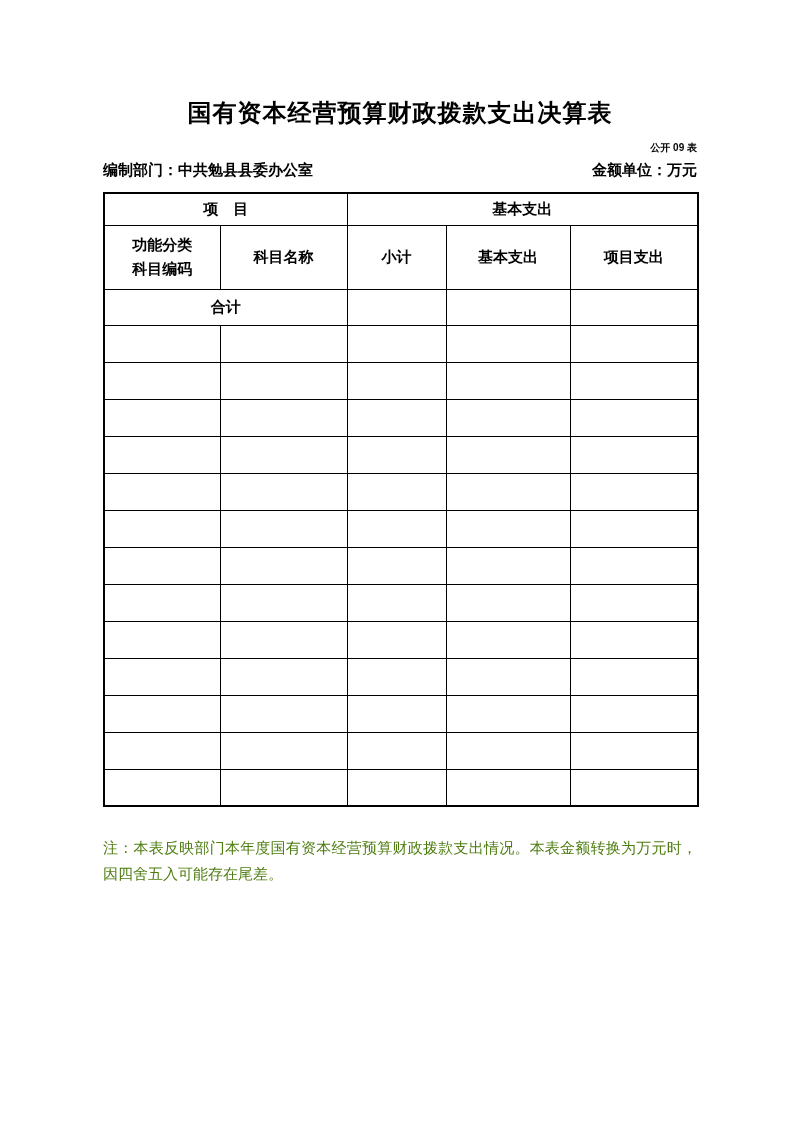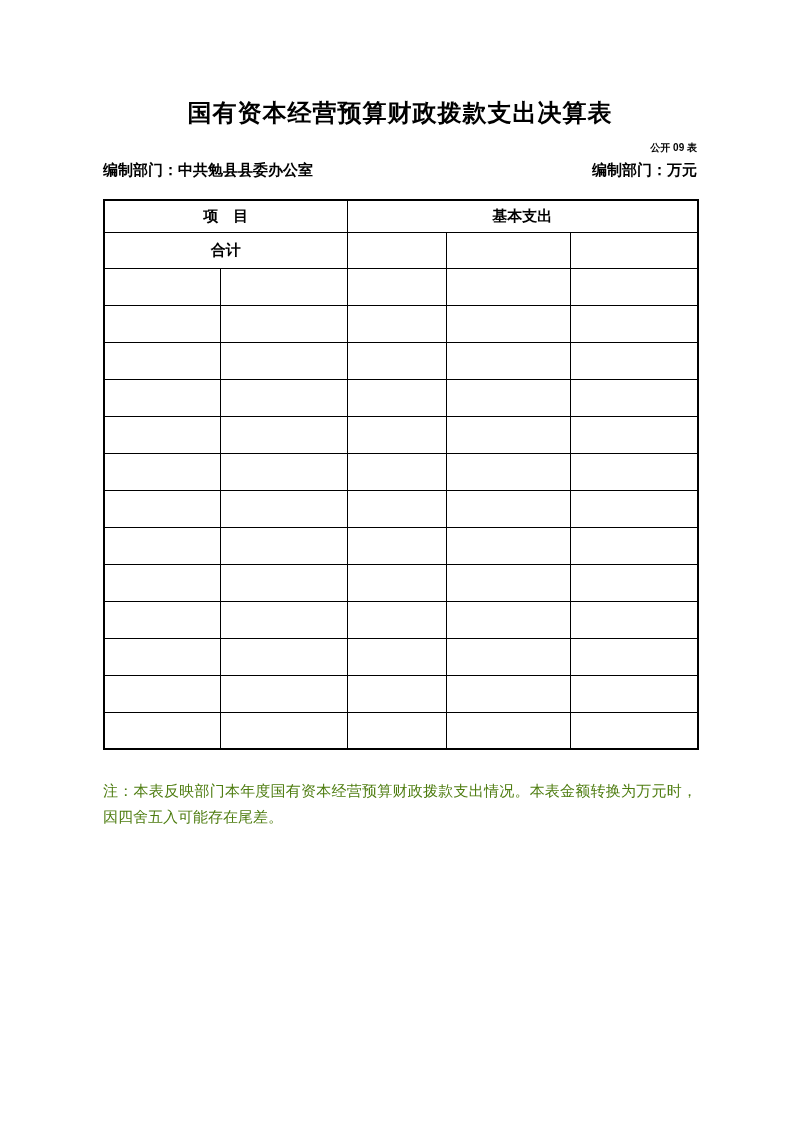--- a/index.html
+++ b/index.html
@@ -41,21 +41,21 @@
   .meta-row {
     margin-top: 3px;
     display: flex;
     justify-content: space-between;
     align-items: flex-end;
     font-size: 15px;
     font-weight: bold;
     line-height: 19px;
   }
   table.fin-table {
-    margin-top: 20px;
+    margin-top: 13px;
     width: 594px;
     table-layout: fixed;
     border-collapse: collapse;
     border: 2px solid #000000;
   }
   .fin-table th, .fin-table td {
     border: 1.5px solid #000000;
     padding: 0 2px;
     text-align: center;
     vertical-align: middle;
@@ -87,36 +87,44 @@
 
 <div class="page">
   <div class="content">
 
     <h1 class="doc-title">国有资本经营预算财政拨款支出决算表</h1>
 
     <div class="table-code">公开 09 表</div>
 
     <div class="meta-row">
       <span>编制部门：中共勉县县委办公室</span>
-      <span>编制部门：万元</span>
+      <span>金额单位：万元</span>
     </div>
 
     <table class="fin-table">
       <colgroup>
         <col style="width:116px">
         <col style="width:127px">
         <col style="width:99px">
         <col style="width:124px">
         <col style="width:128px">
       </colgroup>
       <thead>
         <tr class="h1row">
           <th colspan="2">项　目</th>
           <th colspan="3">基本支出</th>
         </tr>
+        <tr class="h2row">
+          <th class="prewrap">功能分类
+科目编码</th>
+          <th>科目名称</th>
+          <th>小计</th>
+          <th>基本支出</th>
+          <th>项目支出</th>
+        </tr>
       </thead>
       <tbody>
         <tr class="total-row">
           <td colspan="2">合计</td>
           <td></td>
           <td></td>
           <td></td>
         </tr>
       <tr class="empty-row">
             <td></td>

